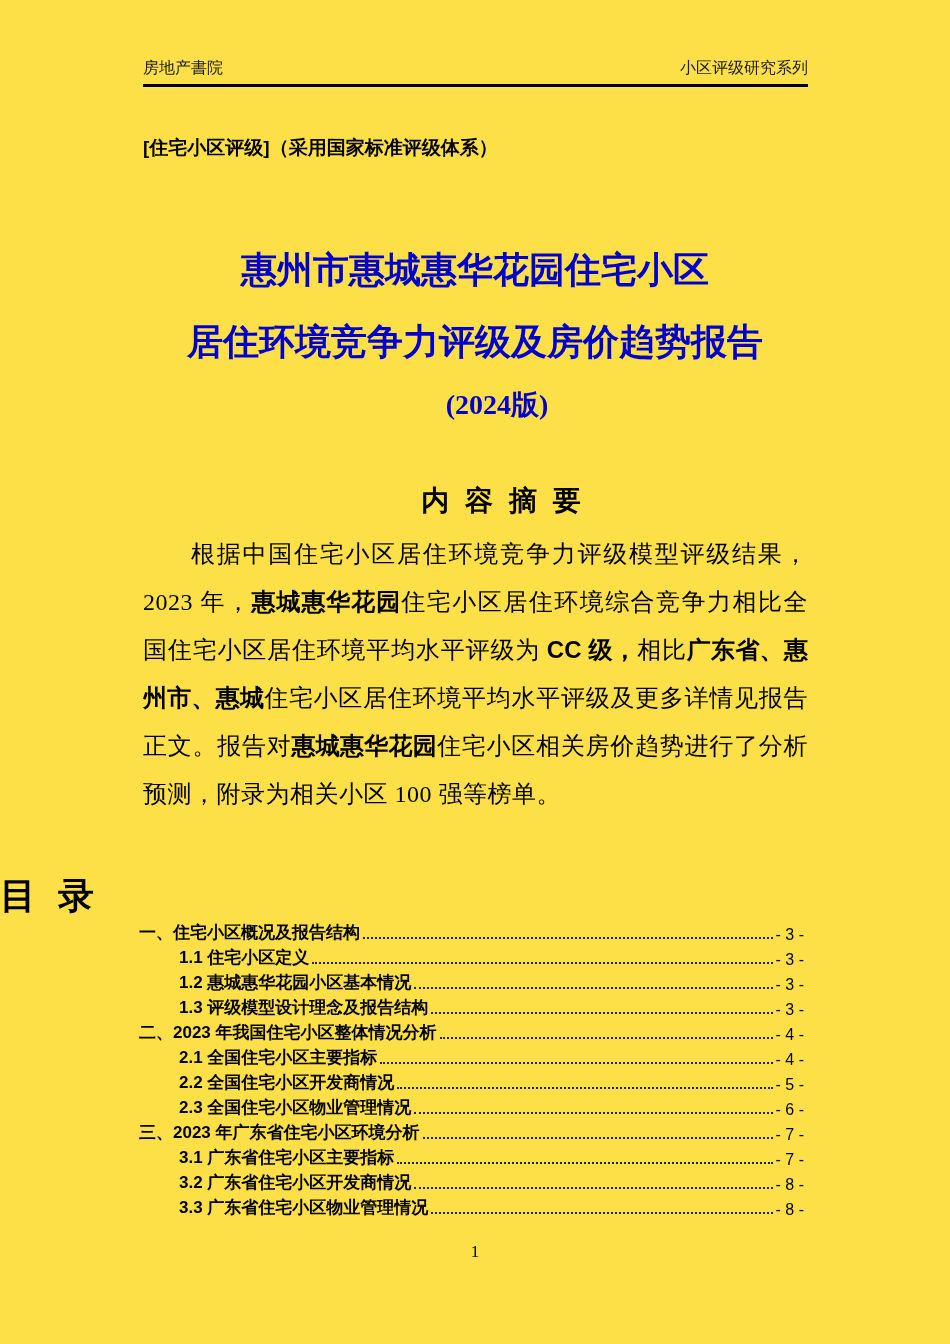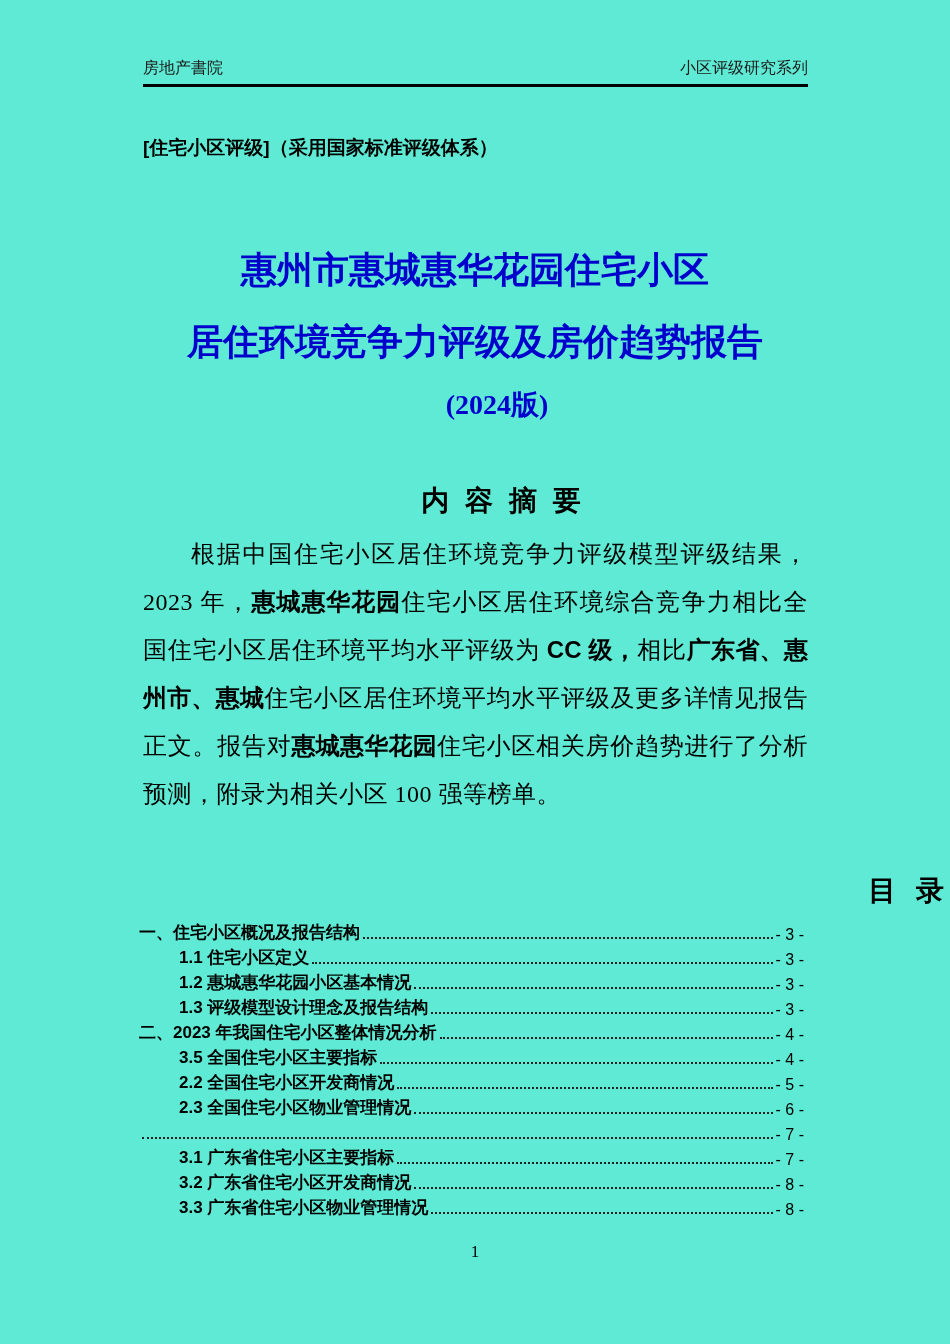--- a/index.html
+++ b/index.html
@@ -1,17 +1,17 @@
 <!DOCTYPE html>
 <html><head>
 <meta charset="utf-8">
 <style>
   html,body { margin:0; padding:0; background:#ffffff; }
   .page {
-    position:relative; width:950px; height:1344px; background:#5eead4;
+    position:relative; width:950px; height:1344px; background:#fde047;
     font-family:"Liberation Serif", serif; color:#000; overflow:hidden;
   }
   .header {
     position:absolute; left:143px; top:58px; width:665px;
     display:flex; justify-content:space-between; align-items:flex-end;
     border-bottom:3px solid #000; padding-bottom:5px;
     font-family:"Liberation Sans", sans-serif; font-size:16px; color:#1a1a1a;
   }
   .subheader {
     position:absolute; left:143px; top:135px;
@@ -31,23 +31,23 @@
   }
   .abstract-body {
     position:absolute; left:143px; top:530px; width:665px;
     font-size:24px; line-height:48px; text-align:justify;
     text-indent:2em; letter-spacing:0.5px;
   }
   .bold-seg {
     font-weight:700; font-family:"Liberation Sans", sans-serif; letter-spacing:0;
   }
   .toc-heading {
-    position:absolute; top:872px; width:100%; text-align:right;
+    position:absolute; top:872px; width:100%; text-align:left;
     font-family:"Liberation Sans", sans-serif; font-weight:700;
-    font-size:28px; letter-spacing:6px;
+    font-size:36px; letter-spacing:6px;
   }
   .toc-list {
     position:absolute; left:139px; top:919px; width:665px;
     font-family:"Liberation Sans", sans-serif;
   }
   .toc-row {
     display:flex; align-items:flex-end; height:25px;
     font-size:17px; font-weight:700; white-space:nowrap;
   }
   .toc-indent { padding-left:40px; }
@@ -102,35 +102,36 @@
         <span>1.3 评级模型设计理念及报告结构</span>
         <span class="toc-dots"></span>
         <span class="toc-page">- 3 -</span>
       </div>
       <div class="toc-row">
         <span>二、2023 年我国住宅小区整体情况分析</span>
         <span class="toc-dots"></span>
         <span class="toc-page">- 4 -</span>
       </div>
       <div class="toc-row toc-indent">
-        <span>3.5 全国住宅小区主要指标</span>
+        <span>2.1 全国住宅小区主要指标</span>
         <span class="toc-dots"></span>
         <span class="toc-page">- 4 -</span>
       </div>
       <div class="toc-row toc-indent">
         <span>2.2 全国住宅小区开发商情况</span>
         <span class="toc-dots"></span>
         <span class="toc-page">- 5 -</span>
       </div>
       <div class="toc-row toc-indent">
         <span>2.3 全国住宅小区物业管理情况</span>
         <span class="toc-dots"></span>
         <span class="toc-page">- 6 -</span>
       </div>
       <div class="toc-row">
+        <span>三、2023 年广东省住宅小区环境分析</span>
         <span class="toc-dots"></span>
         <span class="toc-page">- 7 -</span>
       </div>
       <div class="toc-row toc-indent">
         <span>3.1 广东省住宅小区主要指标</span>
         <span class="toc-dots"></span>
         <span class="toc-page">- 7 -</span>
       </div>
       <div class="toc-row toc-indent">
         <span>3.2 广东省住宅小区开发商情况</span>

